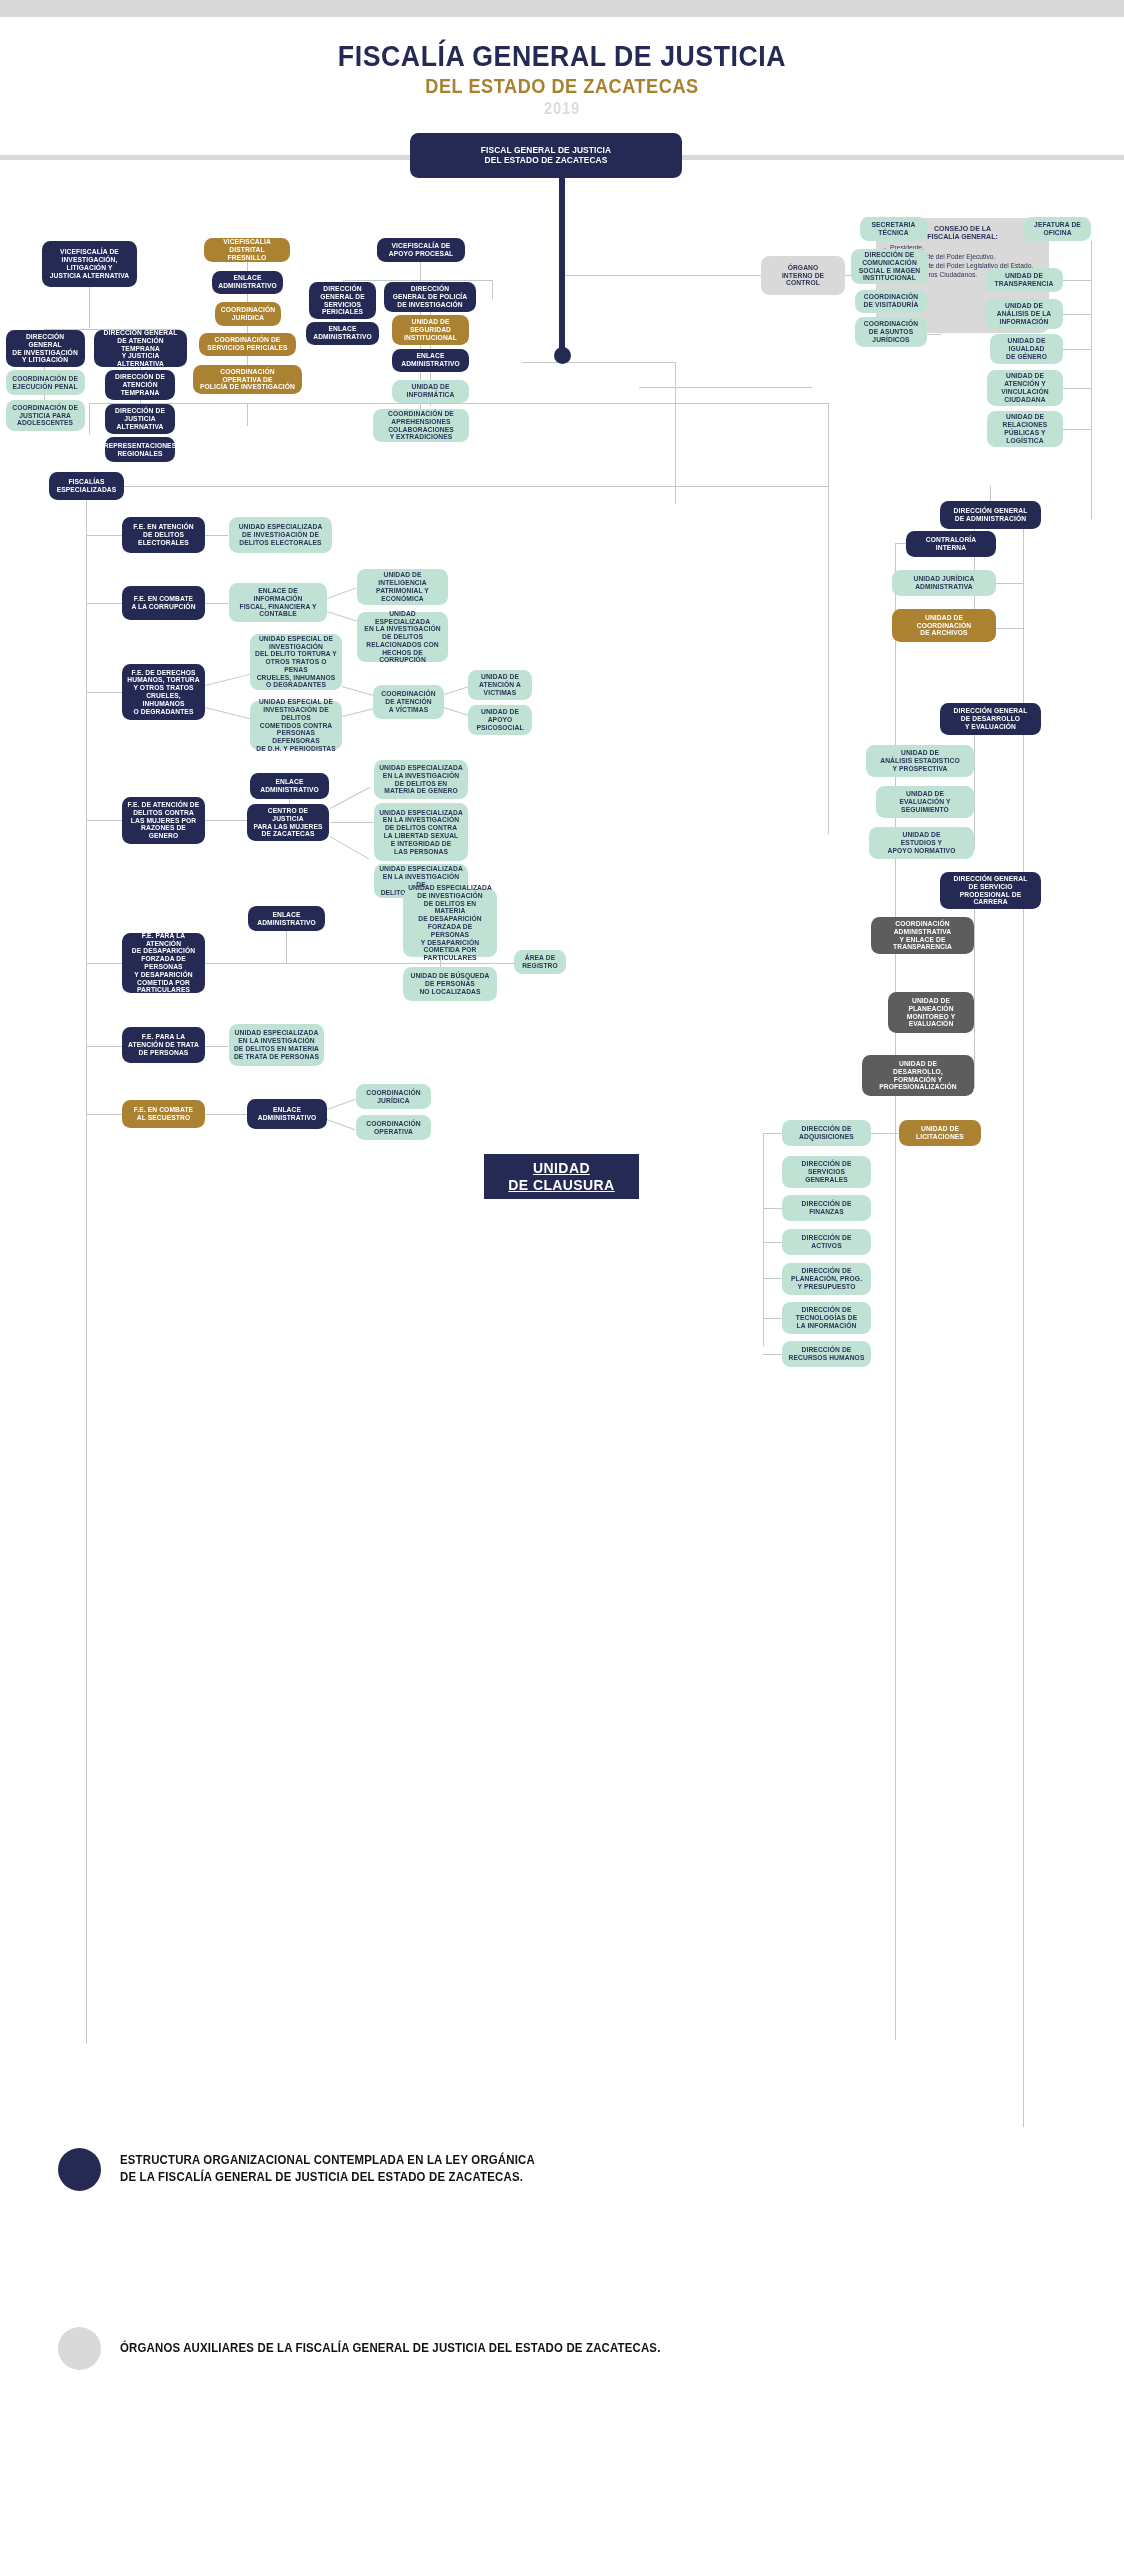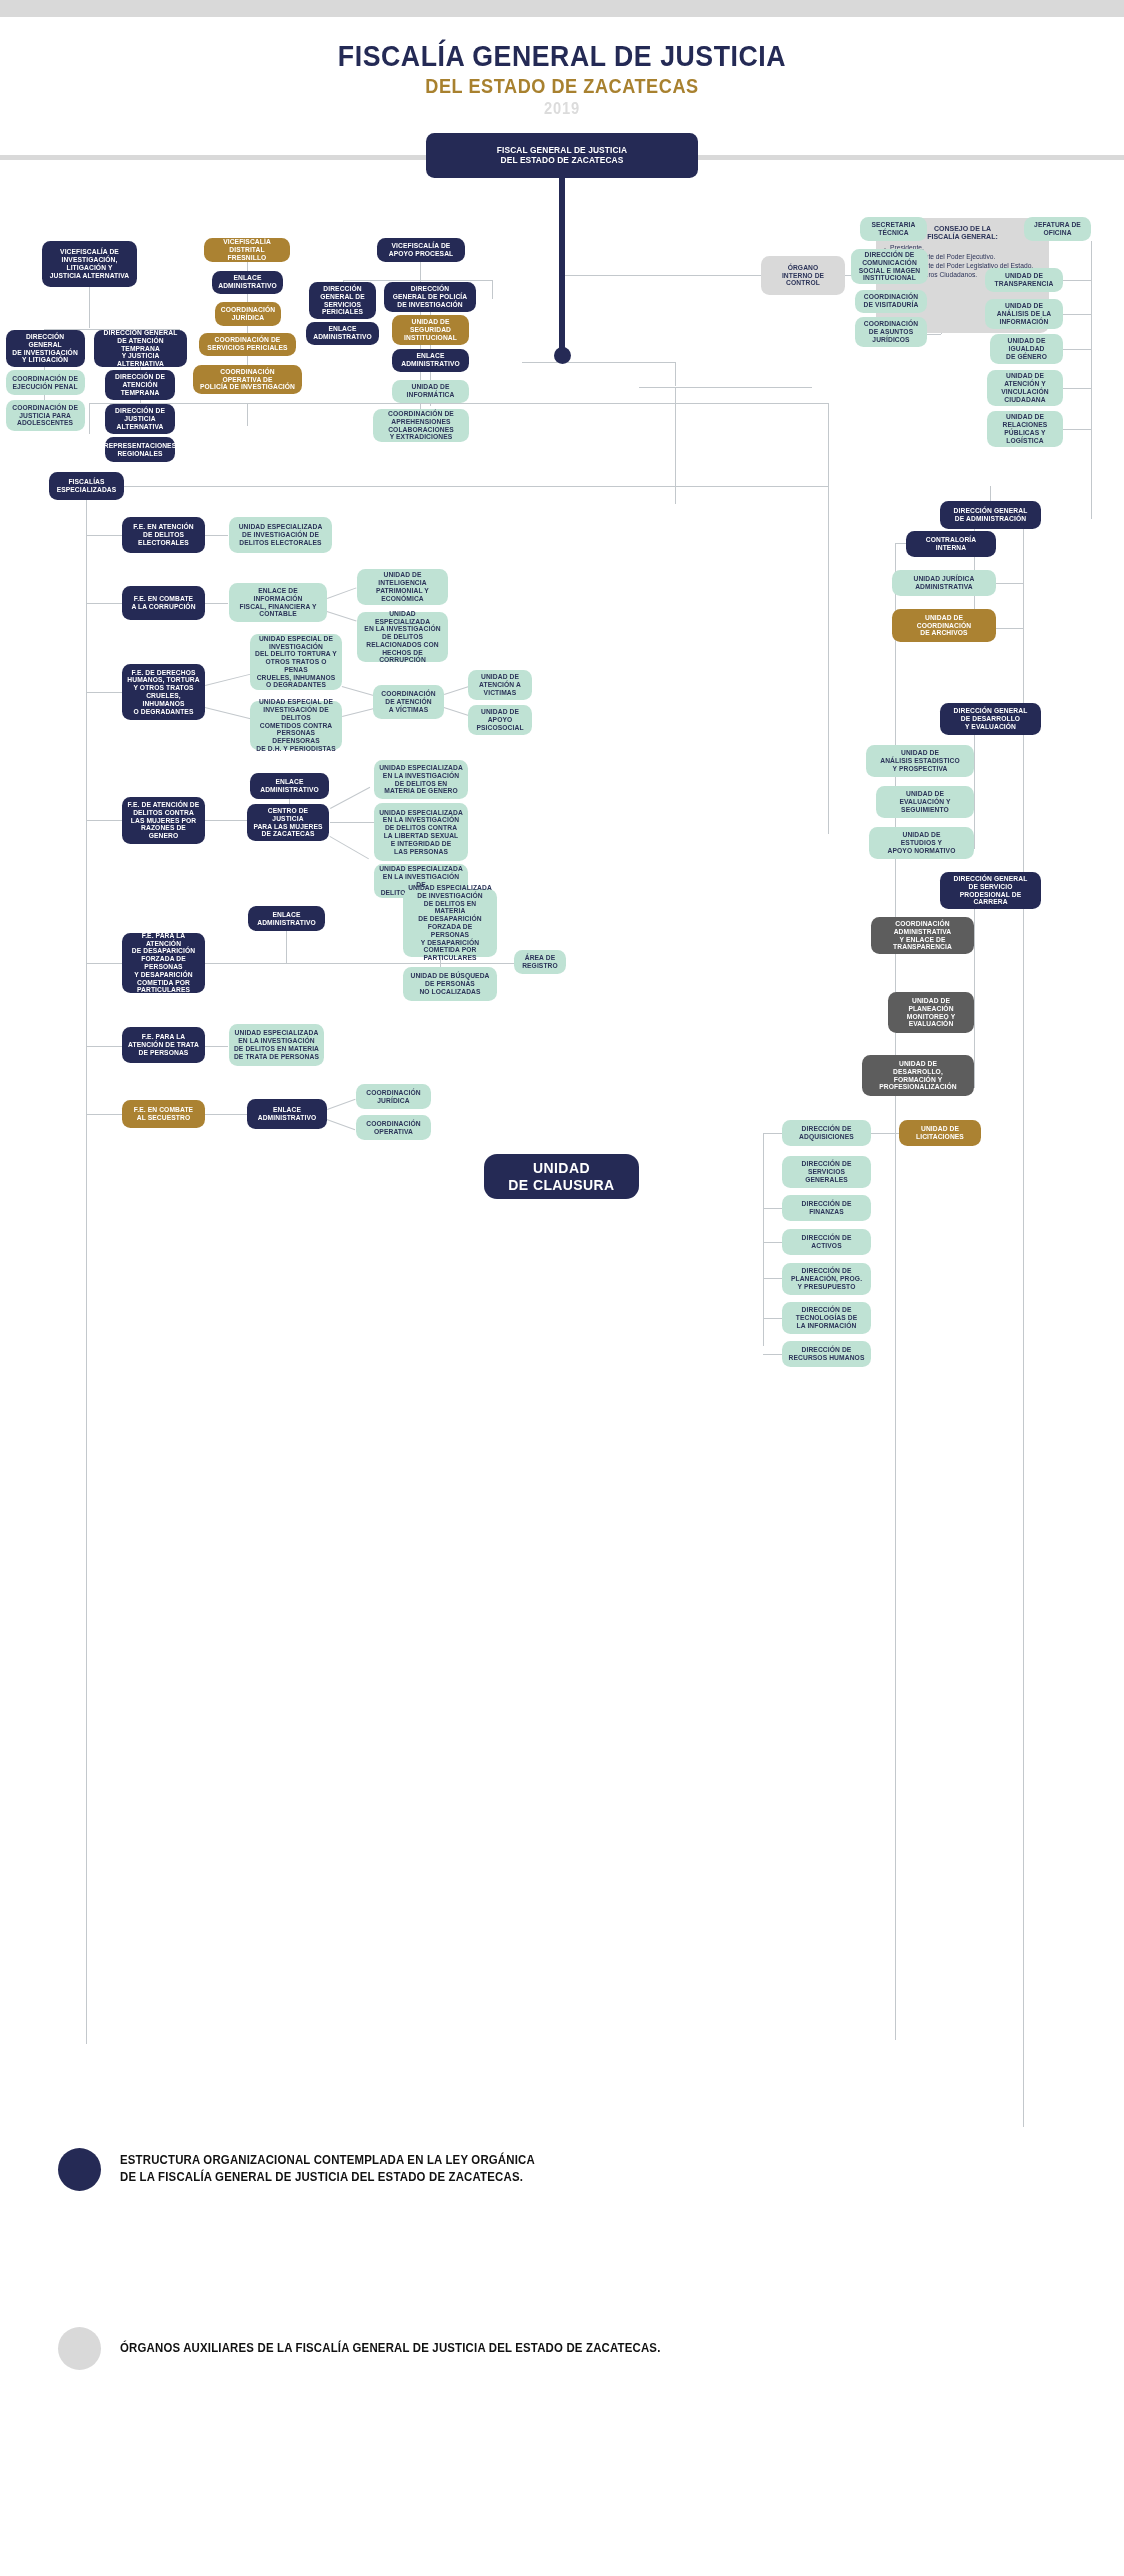--- a/index.html
+++ b/index.html
@@ -112,21 +112,21 @@
 
   <div class="header">
     <div class="title-main">FISCALÍA GENERAL DE JUSTICIA</div>
     <div class="title-sub">DEL ESTADO DE ZACATECAS</div>
     <div class="title-year">2019</div>
   </div>
   <div class="hr-line"></div>
 
   <div id="chart">
 
-    <div class="node navy fs9" style="left:426px;top:-27px;width:272px;height:45px;">FISCAL GENERAL DE JUSTICIA<br>DEL ESTADO DE ZACATECAS</div>
+    <div class="node navy fs9" style="left:410px;top:-27px;width:272px;height:45px;">FISCAL GENERAL DE JUSTICIA<br>DEL ESTADO DE ZACATECAS</div>
 
     <div class="trunk" style="left:559px;top:18px;width:5.6px;height:178px;"></div>
     <div class="trunk-dot" style="left:554px;top:187px;"></div>
 
     <div class="ln lnh" style="left:562px;top:115px;width:199px;"></div>
     <div class="node grey fs7" style="left:761px;top:96px;width:84px;height:39px;">ÓRGANO<br>INTERNO DE<br>CONTROL</div>
     <div class="ln lnh" style="left:845px;top:115px;width:31px;"></div>
 
     <div class="council" style="left:876px;top:58px;width:173px;height:115px;">
       <div class="ctitle">CONSEJO DE LA<br>FISCALÍA GENERAL:</div>
@@ -322,21 +322,21 @@
     <div class="ln lnh" style="left:763px;top:1048px;width:19px;"></div>
     <div class="node mint fs7" style="left:782px;top:1069px;width:89px;height:26px;">DIRECCIÓN DE<br>ACTIVOS</div>
     <div class="ln lnh" style="left:763px;top:1082px;width:19px;"></div>
     <div class="node mint fs7" style="left:782px;top:1103px;width:89px;height:32px;">DIRECCIÓN DE<br>PLANEACIÓN, PROG.<br>Y PRESUPUESTO</div>
     <div class="ln lnh" style="left:763px;top:1118px;width:19px;"></div>
     <div class="node mint fs7" style="left:782px;top:1142px;width:89px;height:32px;">DIRECCIÓN DE<br>TECNOLOGÍAS DE<br>LA INFORMACIÓN</div>
     <div class="ln lnh" style="left:763px;top:1158px;width:19px;"></div>
     <div class="node mint fs7" style="left:782px;top:1181px;width:89px;height:26px;">DIRECCIÓN DE<br>RECURSOS HUMANOS</div>
     <div class="ln lnh" style="left:763px;top:1194px;width:19px;"></div>
 
-    <div class="node navy fs14" style="left:484px;top:994px;width:155px;height:45px;border-radius:13px;">UNIDAD<br>DE CLAUSURA</div>
+    <div class="node navy fs14" style="left:484px;top:994px;width:155px;height:45px;border-radius:0;text-decoration:underline;">UNIDAD<br>DE CLAUSURA</div>
 
   </div>
 
   <div id="legend">
     <div class="lg-row" style="top:20.6px;">
       <div class="lg-dot" style="background:#252a55;"></div>
       <div class="lg-text">ESTRUCTURA ORGANIZACIONAL CONTEMPLADA EN LA LEY ORGÁNICA<br>DE LA FISCALÍA GENERAL DE JUSTICIA DEL ESTADO DE ZACATECAS.</div>
     </div>
     <div class="lg-row" style="top:200px;">
       <div class="lg-dot" style="background:#d9d9d9;"></div>

